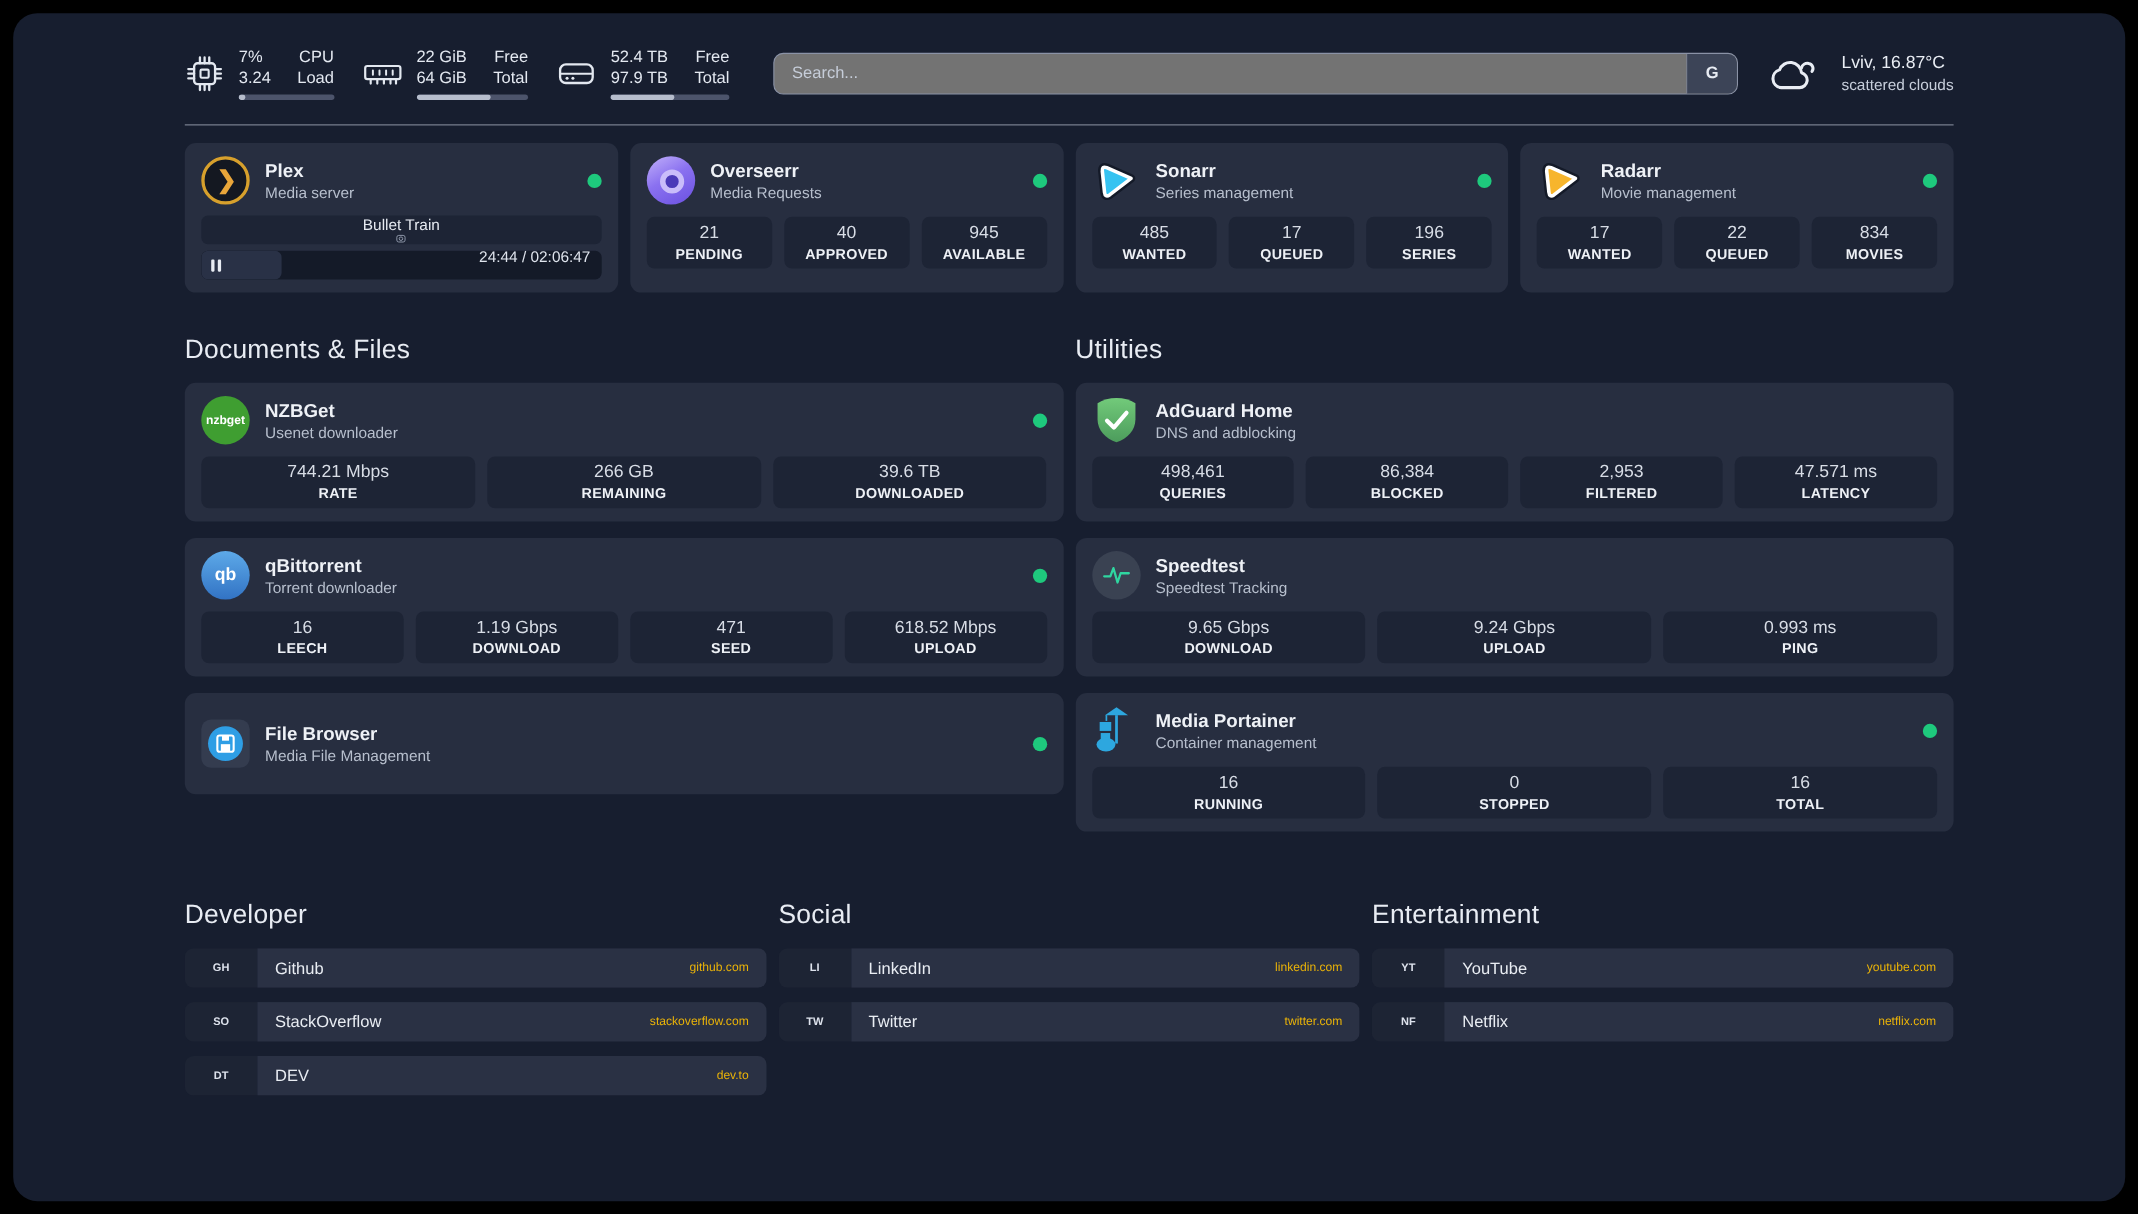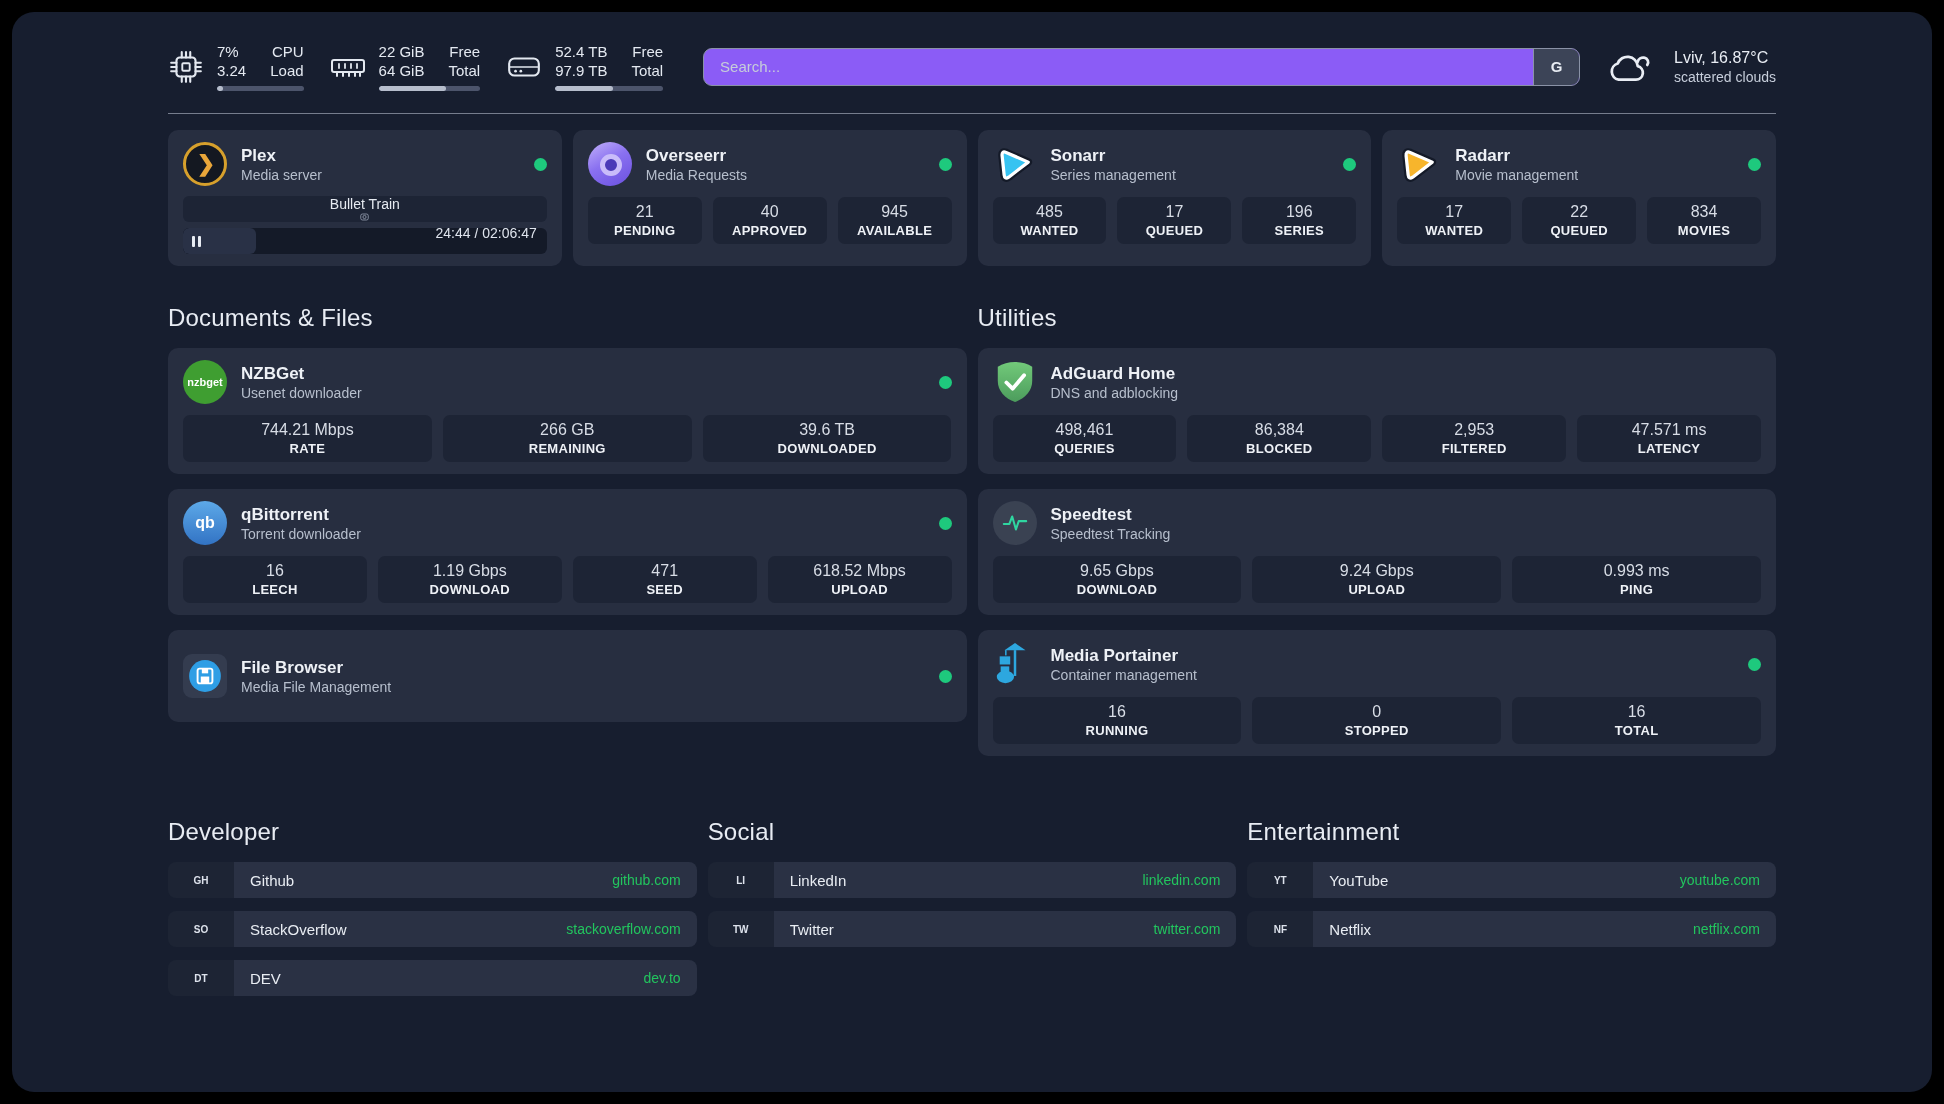--- a/index.html
+++ b/index.html
@@ -12,21 +12,21 @@
   .topbar { display:flex; align-items:center; }
   .sys { display:flex; gap:26px; }
   .sysstat { display:flex; gap:13px; align-items:center; }
   .sysstat svg { width:36px; height:36px; flex:none; }
   .syscols { display:flex; gap:24px; font-size:15px; color:#e4e9f1; line-height:19px; }
   .syscol-2 { text-align:right; }
   .sysbar { margin-top:6px; height:5px; border-radius:3px; background:#4c546b; overflow:hidden; }
   .sysbar-fill { height:100%; background:#b6bdcc; border-radius:3px; }
 
   .search { flex:1; position:relative; margin:0 26px 0 40px; }
-  .search input { width:100%; height:38px; background:#8b5cf6; border:1px solid #8a92a6;
+  .search input { width:100%; height:38px; background:#737373; border:1px solid #8a92a6;
     border-radius:9px; color:#e8ecf3; font-size:15px; padding:0 60px 0 16px; font-family:inherit; outline:none; }
   .search input::placeholder { color:#c6cdd9; }
   .search-engine { position:absolute; top:1px; right:1px; bottom:1px; width:46px; background:#3c4457;
     border:none; border-left:1px solid #8a92a6; border-radius:0 8px 8px 0; color:#e8ecf3;
     font-size:15px; font-weight:600; font-family:inherit; cursor:pointer; }
 
   .weather { display:flex; align-items:flex-start; gap:22px; }
   .weather svg { width:46px; height:36px; }
   .weather-title { font-size:16px; color:#e9edf4; }
   .weather-sub { font-size:14px; color:#c7cedb; margin-top:2px; }
@@ -85,21 +85,21 @@
 
   
   .bookmarks { display:grid; grid-template-columns:repeat(3,1fr); gap:11px; margin-top:62px; align-items:start; }
   .bm-title { margin-bottom:16px; }
   .bm-row { display:flex; height:36px; margin-bottom:13px; border-radius:8px; overflow:hidden; cursor:pointer; }
   .bm-abbr { width:66px; flex:none; background:#1d2434; color:#dde2ec; font-size:10px; font-weight:600;
     display:flex; align-items:center; justify-content:center; }
   .bm-bar { flex:1; background:#2a3144; display:flex; align-items:center;
     justify-content:space-between; padding:0 16px; }
   .bm-name { font-size:15px; color:#e9edf3; }
-  .bm-url { font-size:14px; color:#22c55e; }
+  .bm-url { font-size:11px; color:#eab308; }
 </style>
 </head>
 <body>
 
 <div class="page">
 
   <div class="topbar">
     <div class="sys">
 
       <div class="sysstat">

